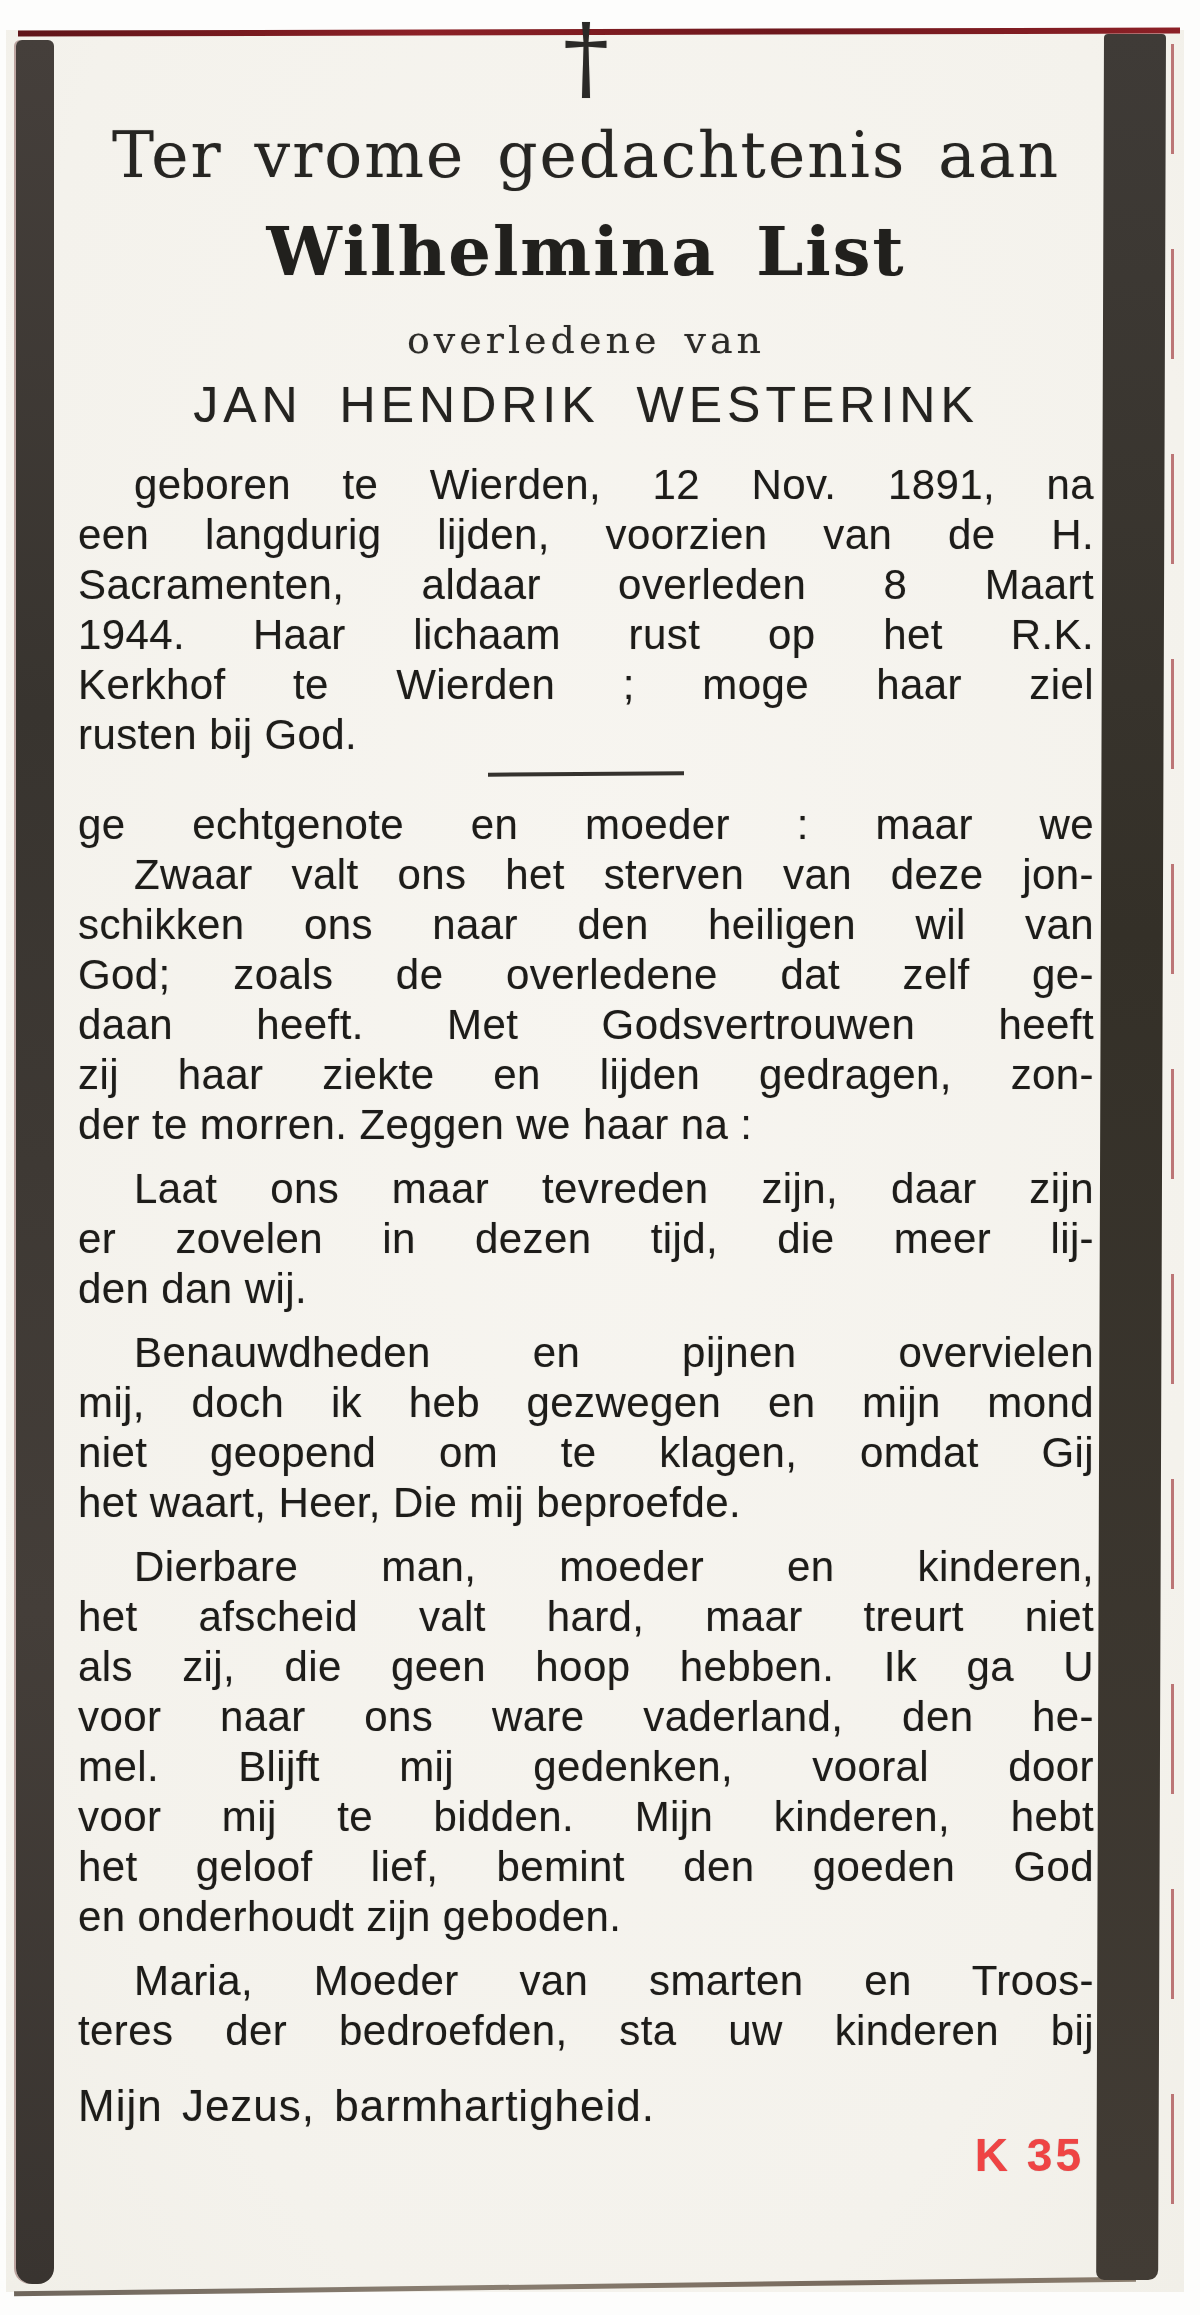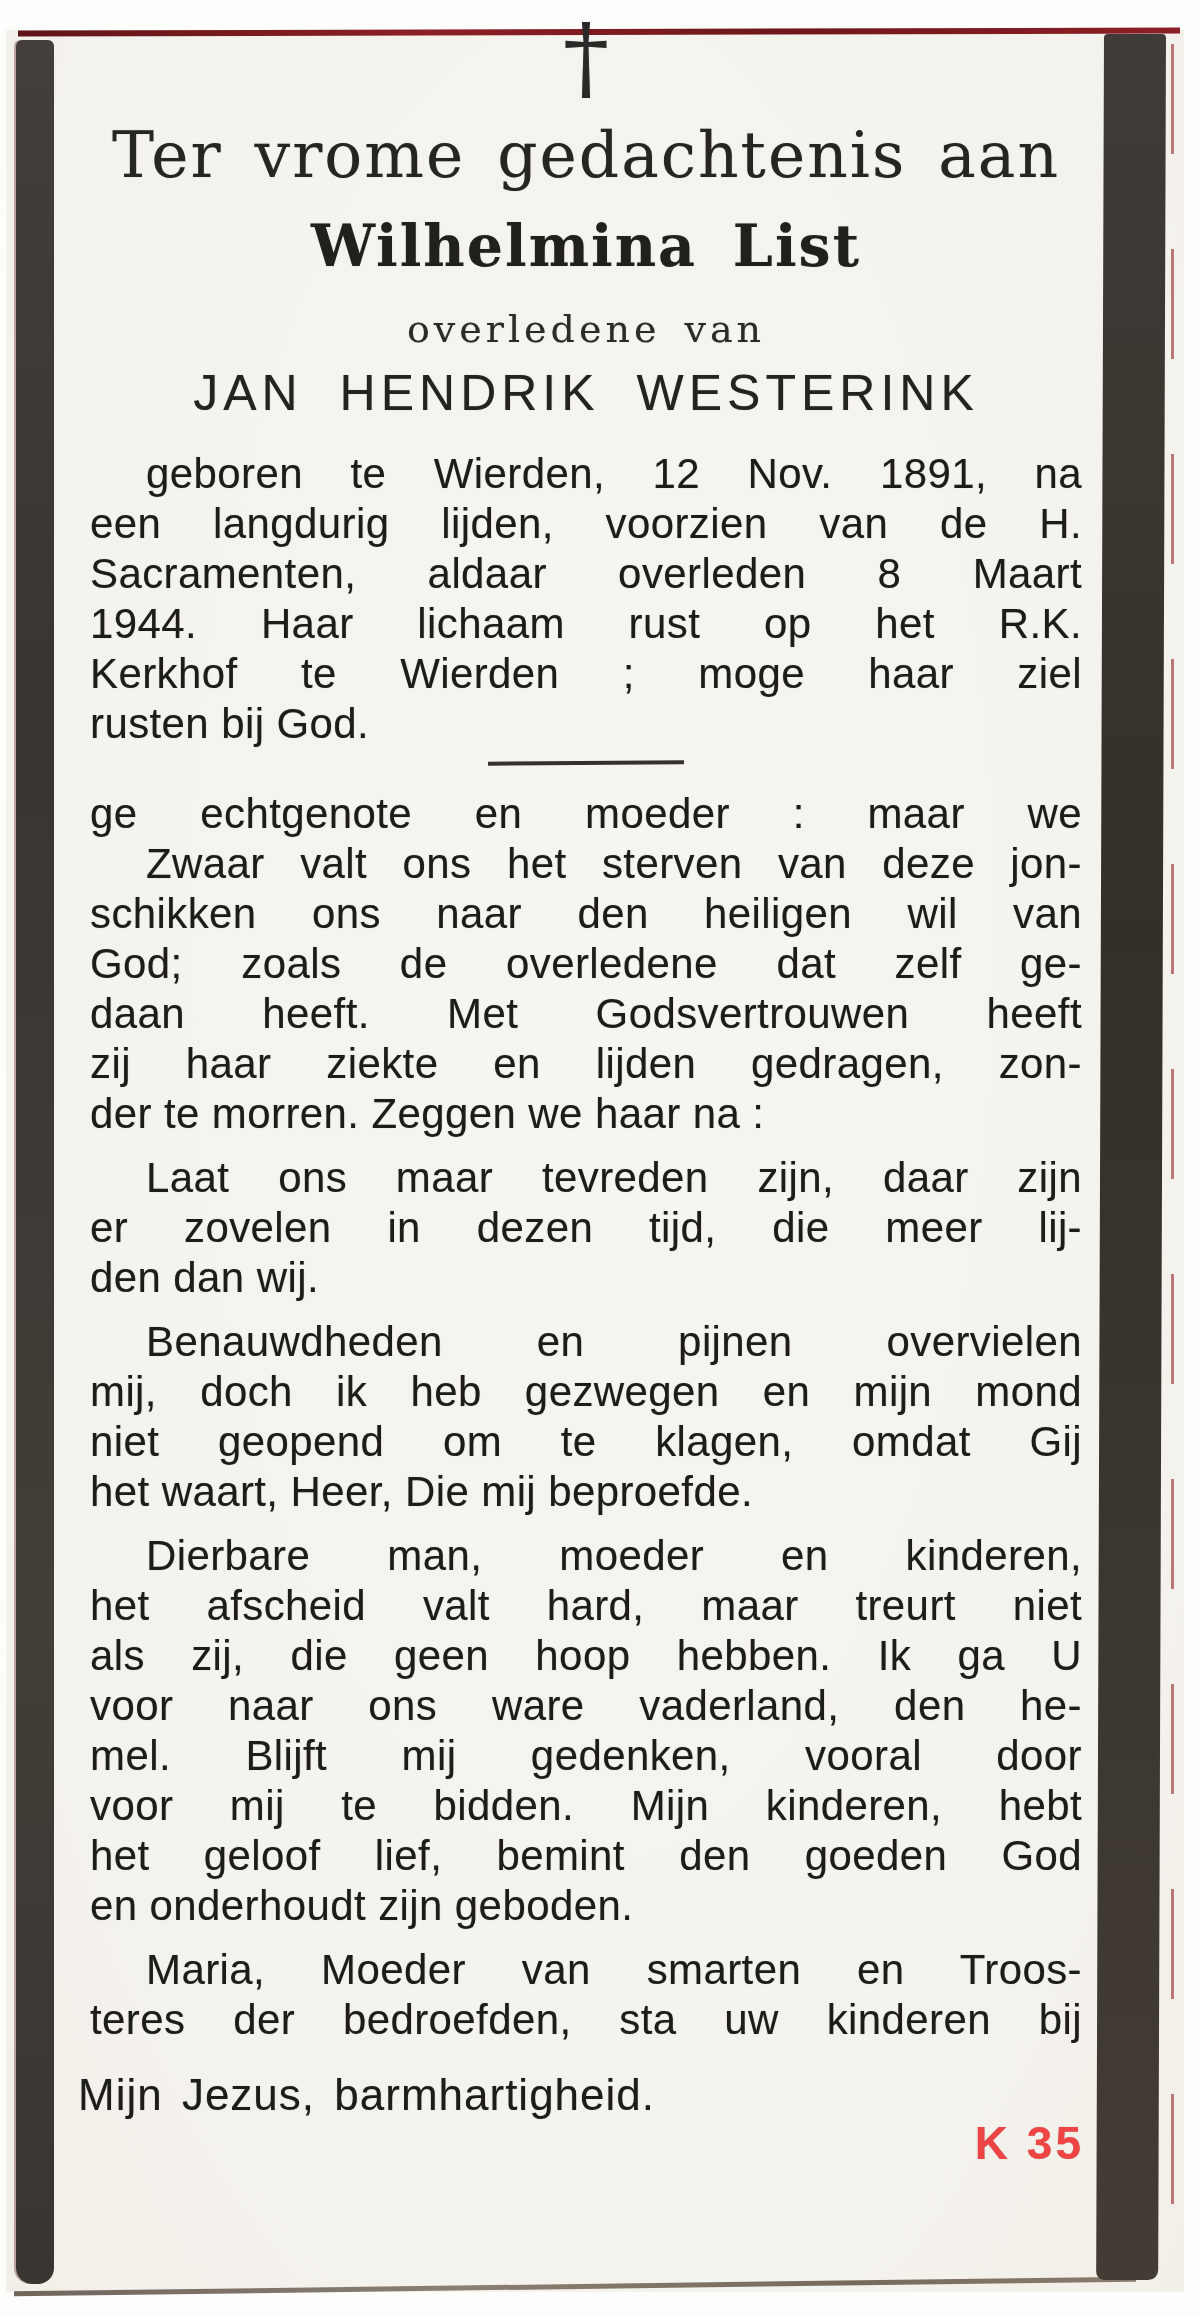--- a/index.html
+++ b/index.html
@@ -61,35 +61,35 @@
   }
   .title {
     margin-top: 20px; text-align: center;
     font-family: "DejaVu Serif", "Liberation Serif", serif;
     font-size: 63px; line-height: 1.12; letter-spacing: 2px; word-spacing: 10px;
     color: #262522;
   }
   .name {
     margin-top: 22px; text-align: center;
     font-family: "DejaVu Serif", "Liberation Serif", serif; font-weight: bold;
-    font-size: 57px; line-height: 1.12; letter-spacing: 2px; word-spacing: 14px;
+    font-size: 67px; line-height: 1.12; letter-spacing: 2px; word-spacing: 14px;
     color: #21201d;
   }
   .relation {
     margin-top: 30px; text-align: center;
     font-family: "DejaVu Serif", "Liberation Serif", serif;
     font-size: 38px; line-height: 1.15; letter-spacing: 4px; word-spacing: 8px;
     color: #2c2b28;
   }
   .spouse {
     margin-top: 14px; text-align: center;
     font-size: 50px; line-height: 1.15; letter-spacing: 5px; word-spacing: 18px;
     color: #242320;
   }
-  .para { margin: 12px; }
+  .para { margin: 0; }
   .para.bio { margin-top: 26px; }
   .para.pfirst { margin-top: 24px; }
   .para.p { margin-top: 14px; }
   .bl {
     font-size: 42px; line-height: 50px; letter-spacing: 0.4px;
     text-align: justify; text-align-last: justify;
     white-space: normal;
   }
   .bl.first { text-indent: 56px; }
   .bl.last { text-align-last: left; }

